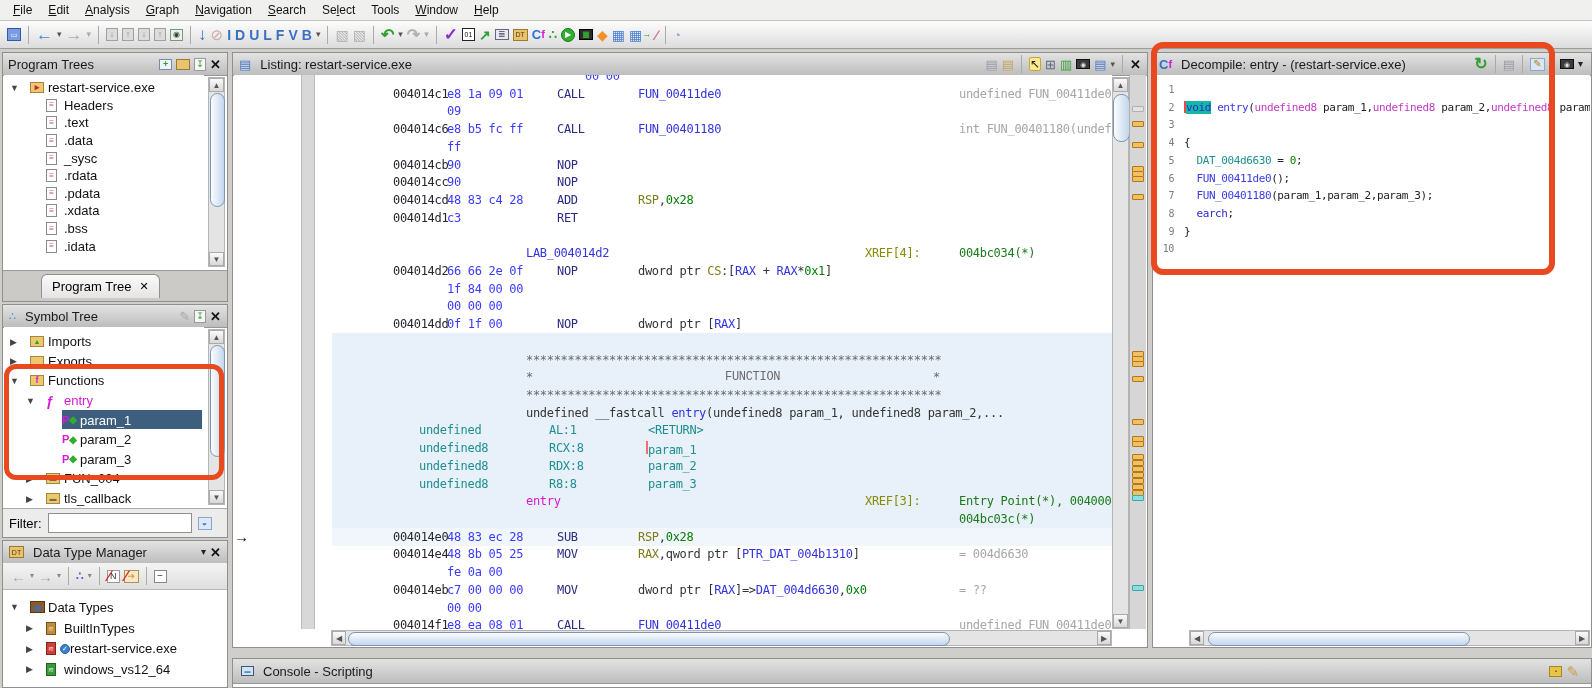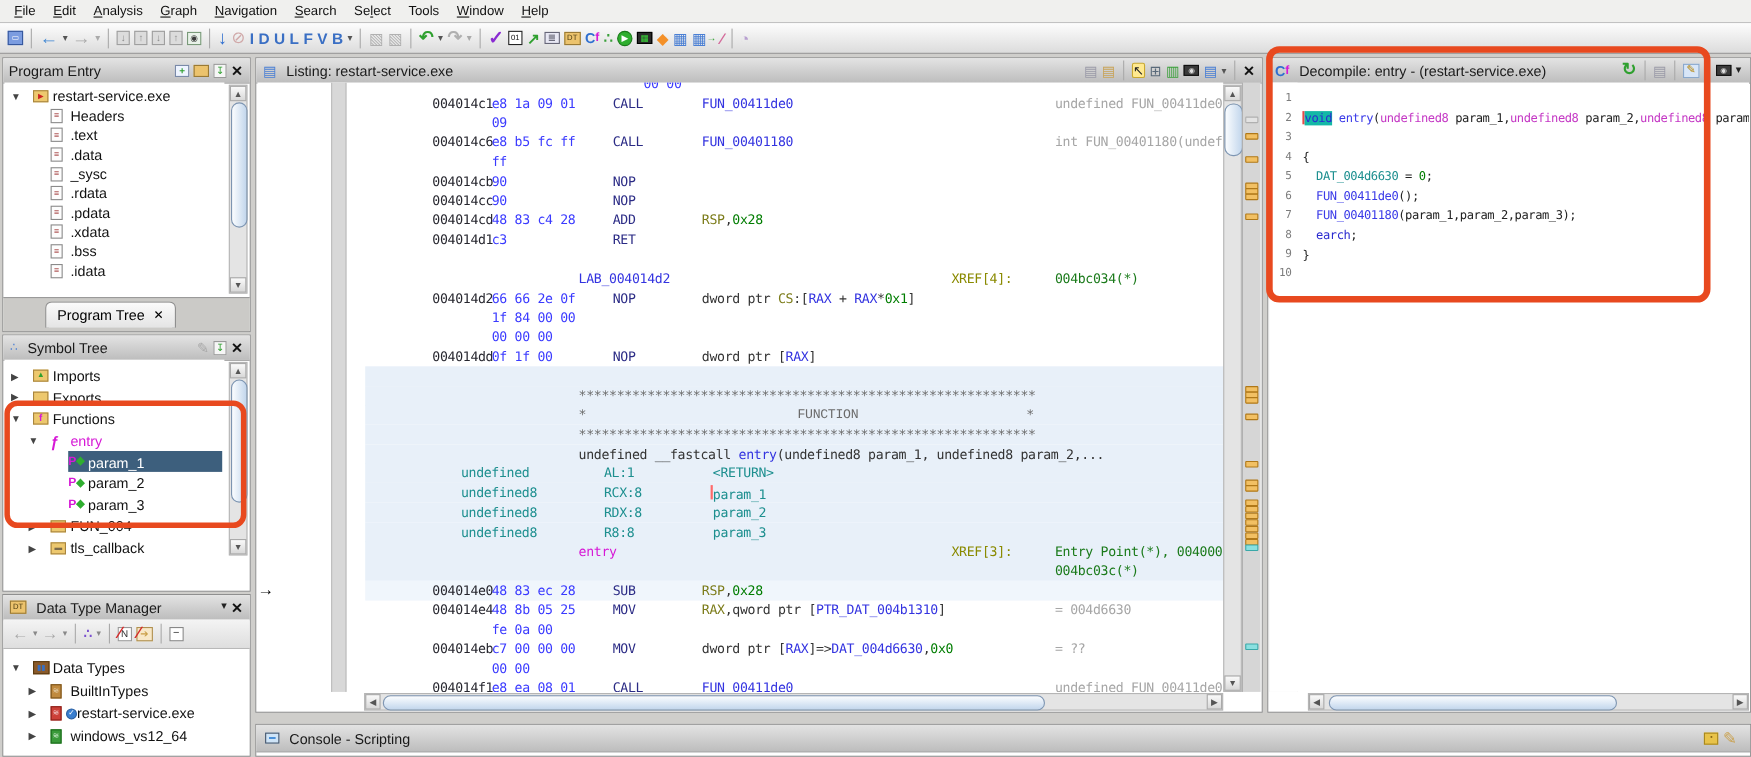--- a/index.html
+++ b/index.html
@@ -223,21 +223,21 @@
         <span style="color: rgb(212, 106, 154); font-size: 14px; font-weight: bold;">∕</span>
       </span>
       <span class="tsep"></span>
       <span class="icn">
         <span style="color: rgb(184, 160, 208); font-size: 14px;">◔</span>
       </span>
     </div>
 
   <section class="panel" id="p-trees" style="left:2px;top:52px;width:226px;height:250px;">
     <div class="phead">
-      <span class="ttl">Program Entry</span>
+      <span class="ttl">Program Trees</span>
       <span class="hicons" id="pt-hicons" style="right:4px;">
           <span class="icn" style="width: 13px; height: 11px; background: rgb(238, 244, 255); border: 1px solid rgb(122, 138, 168); box-sizing: border-box;">
             <span style="color: rgb(47, 160, 47); font-size: 9px; font-weight: bold;">+</span>
           </span>
           <span class="icn" style="width: 14px; height: 11px; background: rgb(236, 195, 109); border: 1px solid rgb(154, 122, 53); box-sizing: border-box;"></span>
           <span class="icn" style="width: 12px; height: 13px; background: rgb(246, 246, 246); border: 1px solid rgb(153, 153, 153); box-sizing: border-box;">
             <span style="color: rgb(47, 160, 47); font-size: 9px;">↧</span>
           </span>
           <span class="icn">
             <span style="color: rgb(17, 17, 17); font-size: 13px; font-weight: bold;">✕</span>
@@ -401,20 +401,29 @@
           <span class="icn" style="width: 14px; height: 11px; background: rgb(237, 200, 110); border: 1px solid rgb(168, 133, 63); box-sizing: border-box; position: absolute; left: 40px;">
             <span style="color: rgb(122, 106, 74); font-size: 7px;">▬</span>
           </span>
           <span class="lab" style="left: 60px;">tls_callback</span>
         </div>
       </div>
     <div class="sb-v" style="right:2px;top:24px;bottom:32px;">
       <div class="sb-btn" style="top:0;left:0;">▲</div>
       <div class="sb-thumb" style="left:1px;top:15px;width:13px;height:110px;"></div>
       <div class="sb-btn" style="bottom:0;left:0;">▼</div>
+    </div>
+    <div class="filterrow" style="bottom:0;height:28px;">
+      <span style="margin-left:6px;">Filter:</span>
+      <input value="" style="">
+      <span class="icn" id="st-filtericon" style="margin-left:4px;">
+          <span class="icn" style="width: 14px; height: 13px; background: rgb(220, 232, 248); border: 1px solid rgb(138, 168, 204); box-sizing: border-box;">
+            <span style="color: rgb(58, 127, 208); font-size: 9px;">◒</span>
+          </span>
+        </span>
     </div>
   </section>
 
   <section class="panel" id="p-dtm" style="left:2px;top:540px;width:226px;height:148px;">
     <div class="phead">
       <span class="icn" id="dtm-ticon" style="margin-left:4px;">
           <span class="icn" style="width: 15px; height: 12px; background: rgb(236, 195, 109); border: 1px solid rgb(154, 122, 53); box-sizing: border-box;">
             <span style="color: rgb(74, 58, 16); font-size: 7px;">DT</span>
           </span>
         </span>

